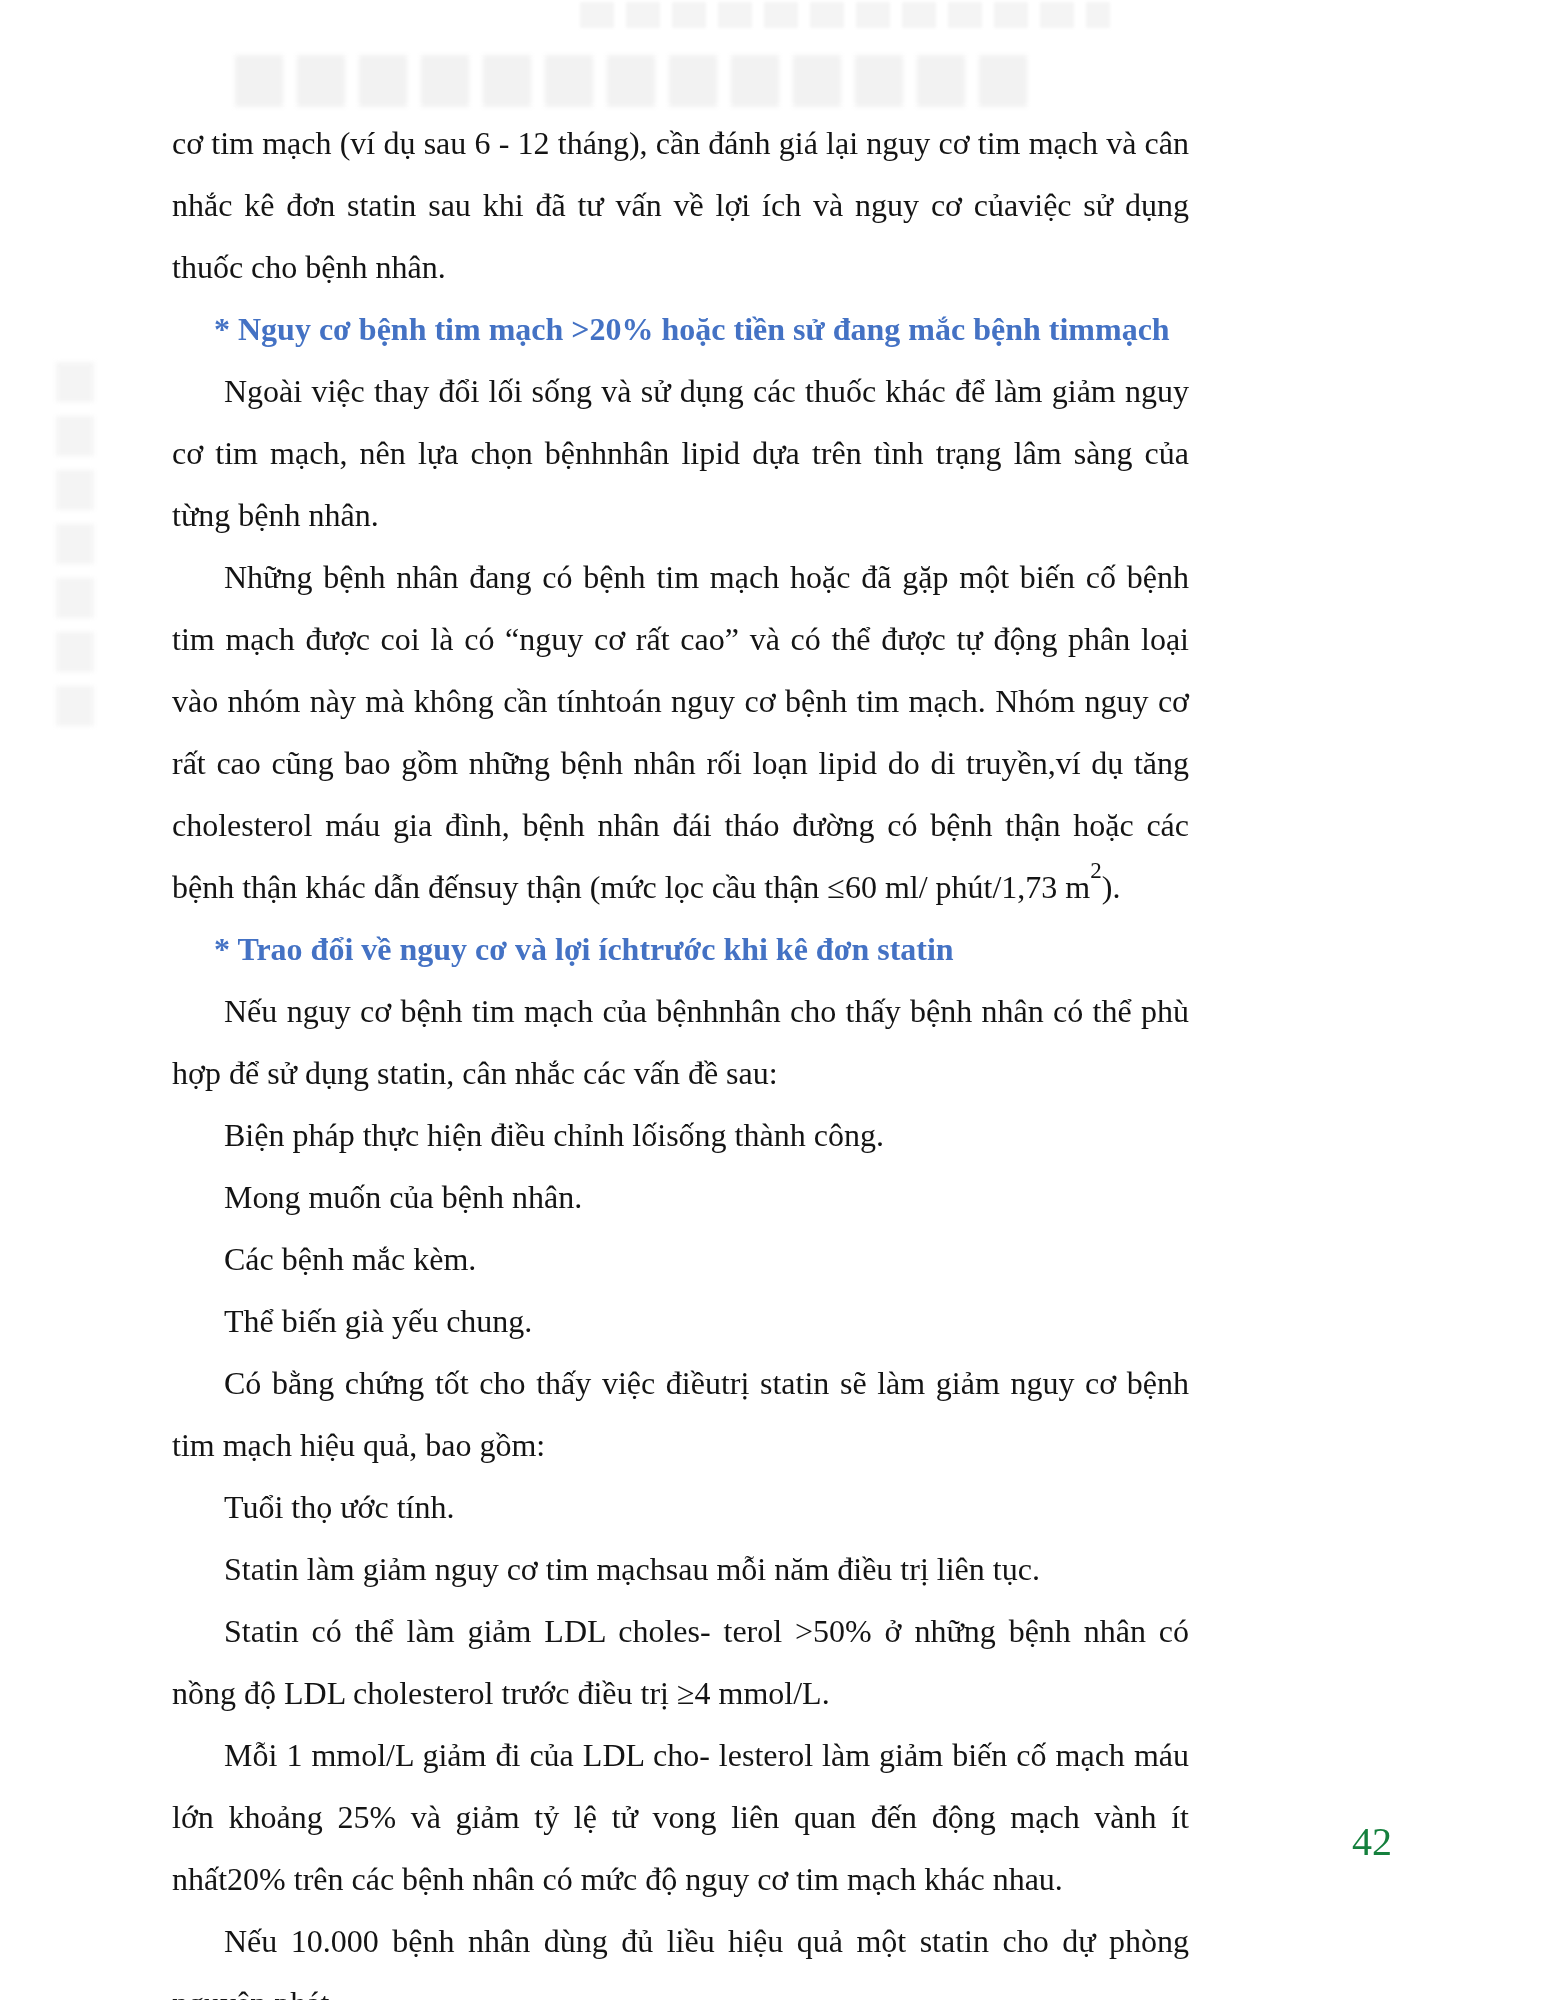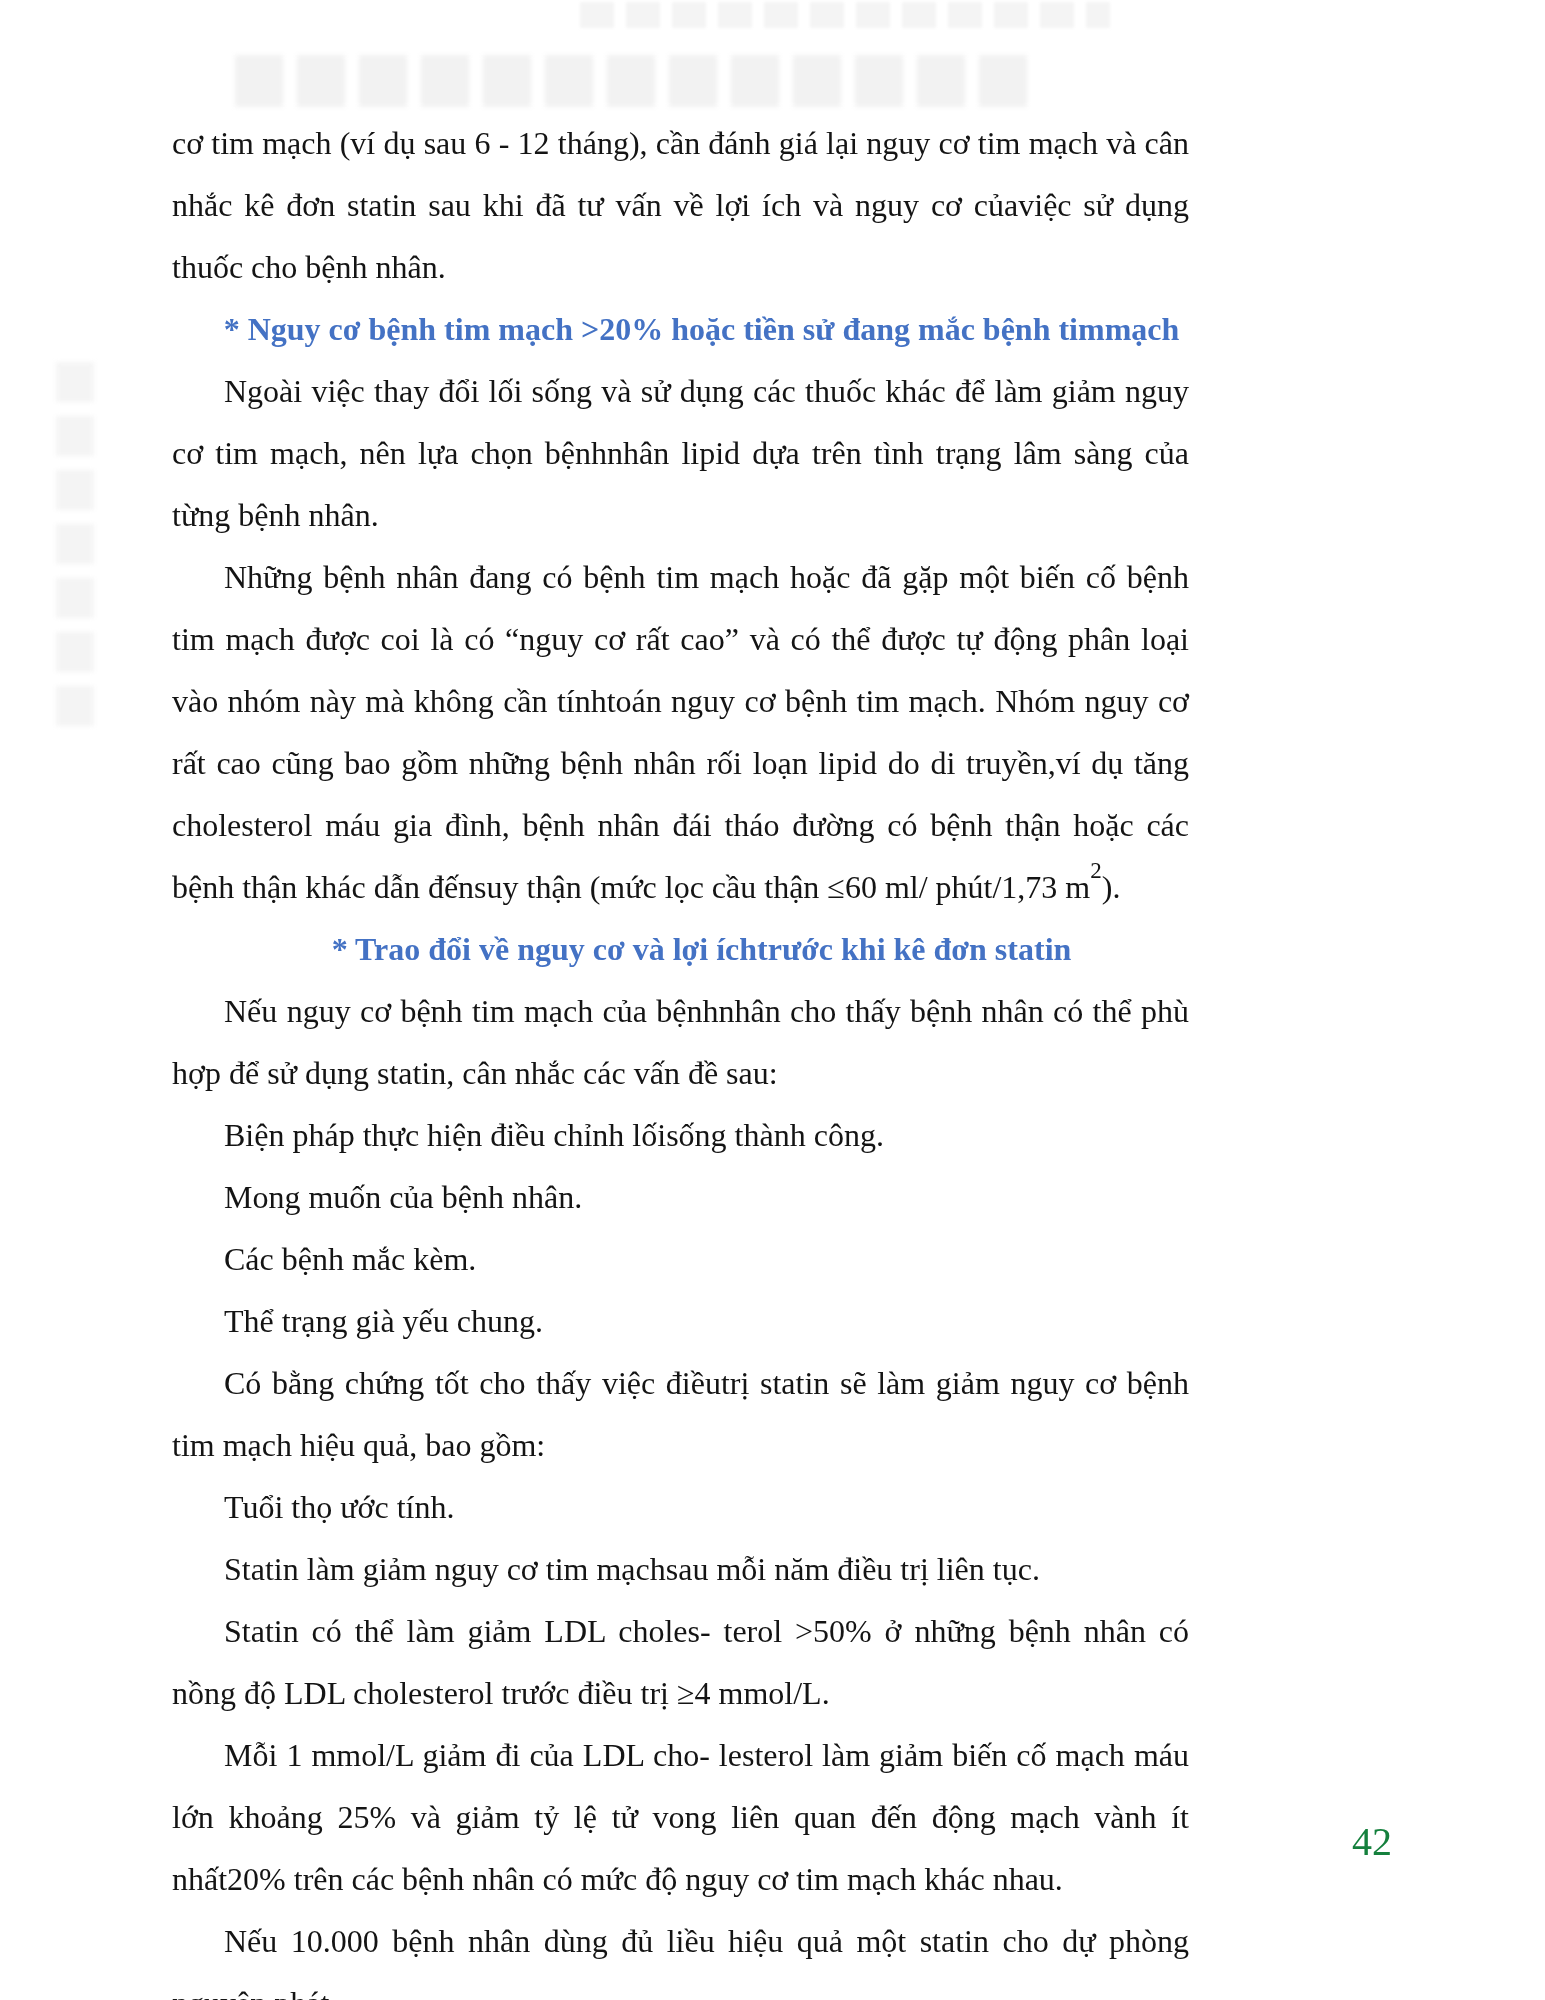--- a/index.html
+++ b/index.html
@@ -54,21 +54,21 @@
   .body {
     text-align: justify;
   }
   .indent {
     text-indent: 52px;
   }
   .heading {
     padding-left: 42px;
     font-weight: bold;
     color: #4472c4;
-    text-align: center;
+    text-align: left;
   }
   sup.msup {
     font-size: 0.72em;
     line-height: 0;
     position: relative;
     top: -0.38em;
   }
   .page-number {
     position: absolute;
     left: 1352px;
@@ -96,21 +96,21 @@
 
     <p class="body indent"><span>Những bệnh nhân đang có bệnh tim mạch hoặc đã gặp một biến cố bệnh tim mạch được coi là có “nguy cơ rất cao” và có thể được tự động phân loại vào nhóm này mà không cần tínhtoán nguy cơ bệnh tim mạch. Nhóm nguy cơ rất cao cũng bao gồm những bệnh nhân rối loạn lipid do di truyền,ví dụ tăng cholesterol máu gia đình, bệnh nhân đái tháo đường có bệnh thận hoặc các bệnh thận khác dẫn đếnsuy thận (mức lọc cầu thận ≤60 ml/ phút/1,73 m</span><sup class="msup">2</sup><span>).</span></p>
 
     <p class="heading">* Trao đổi về nguy cơ và lợi íchtrước khi kê đơn statin</p>
 
     <p class="body indent">Nếu nguy cơ bệnh tim mạch của bệnhnhân cho thấy bệnh nhân có thể phù hợp để sử dụng statin, cân nhắc các vấn đề sau:</p>
 
     <p class="body indent">Biện pháp thực hiện điều chỉnh lốisống thành công.</p>
     <p class="body indent">Mong muốn của bệnh nhân.</p>
     <p class="body indent">Các bệnh mắc kèm.</p>
-    <p class="body indent">Thể trạng già yếu chung.</p>
+    <p class="body indent">Thể biến già yếu chung.</p>
     <p class="body indent">Có bằng chứng tốt cho thấy việc điềutrị statin sẽ làm giảm nguy cơ bệnh tim mạch hiệu quả, bao gồm:</p>
 
     <p class="body indent">Tuổi thọ ước tính.</p>
     <p class="body indent">Statin làm giảm nguy cơ tim mạchsau mỗi năm điều trị liên tục.</p>
     <p class="body indent">Statin có thể làm giảm LDL choles- terol &gt;50% ở những bệnh nhân có nồng độ LDL cholesterol trước điều trị ≥4 mmol/L.</p>
     <p class="body indent">Mỗi 1 mmol/L giảm đi của LDL cho- lesterol làm giảm biến cố mạch máu lớn khoảng 25% và giảm tỷ lệ tử vong liên quan đến động mạch vành ít nhất20% trên các bệnh nhân có mức độ nguy cơ tim mạch khác nhau.</p>
     <p class="body indent">Nếu 10.000 bệnh nhân dùng đủ liều hiệu quả một statin cho dự phòng nguyên phát</p>
   </main>
 
   <div class="page-number">42</div>

